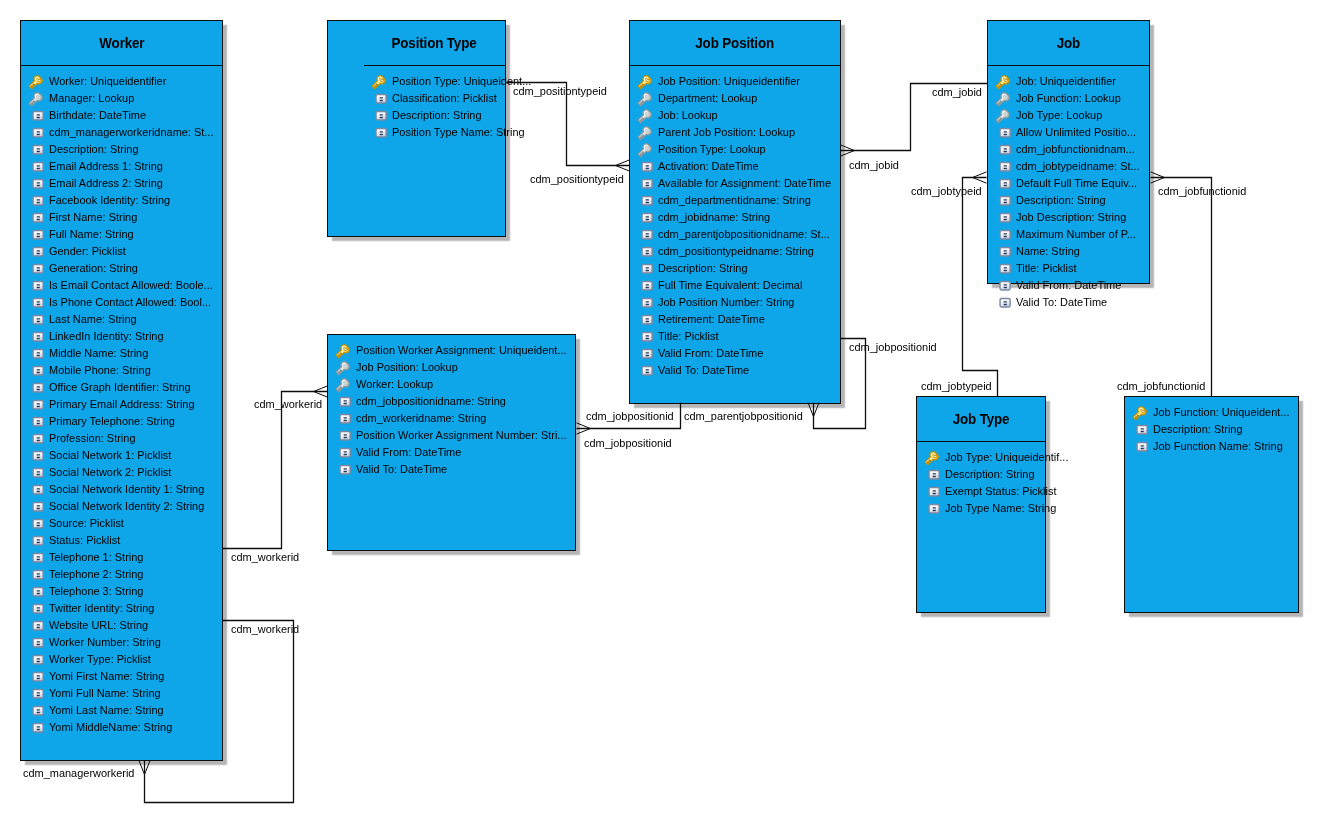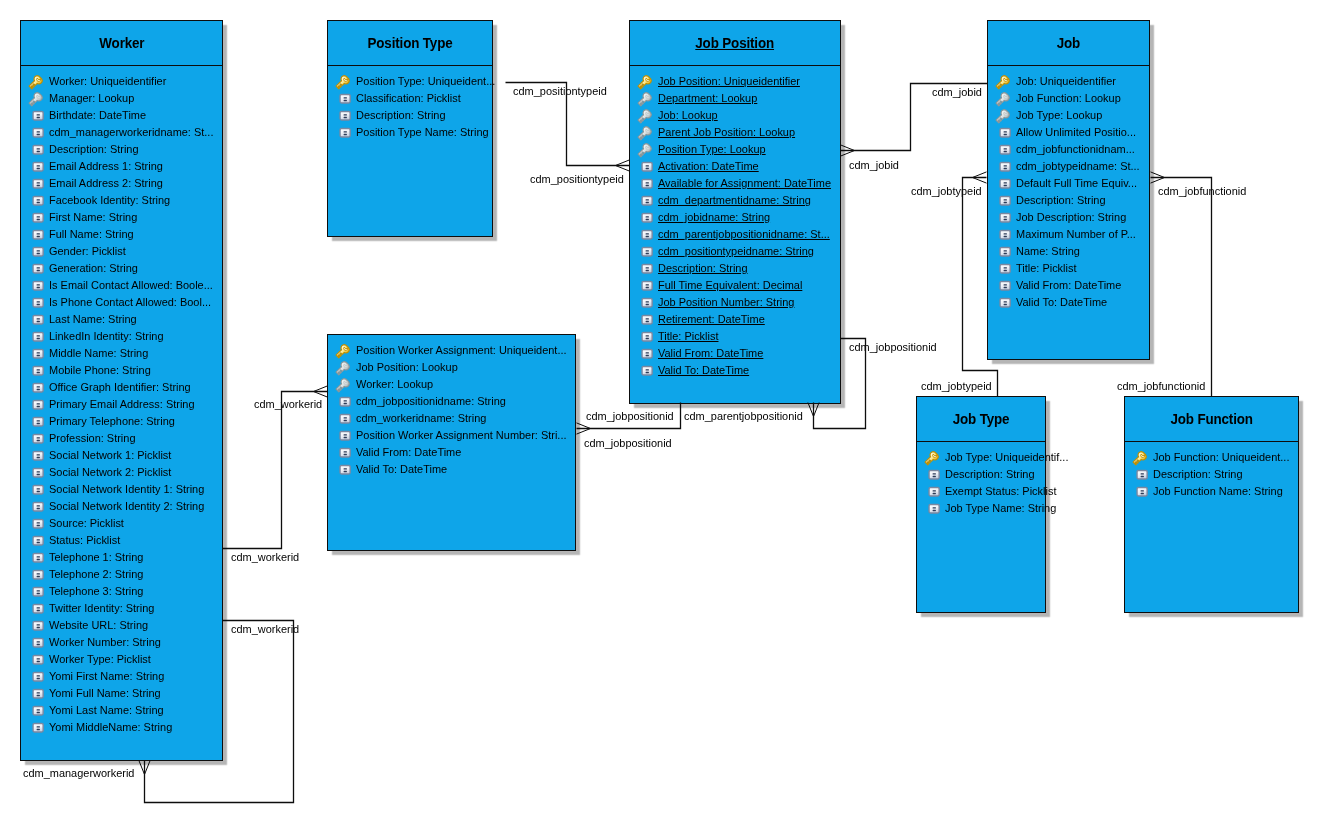--- a/index.html
+++ b/index.html
@@ -468,21 +468,21 @@
             <g>
               <rect x="5.05" y="3.45" width="10.1" height="8.5" rx="1.4" ry="1.4" fill="url(#ab)" stroke="#7a88a1" stroke-width="1.4"></rect>
               <rect x="8.6" y="6.2" width="3.3" height="1.35" rx="0.4" fill="#2c3c58"></rect>
               <rect x="8.6" y="8.8" width="3.3" height="1.35" rx="0.4" fill="#2c3c58"></rect>
             </g>
           </svg>
           <span class="attr-label">Yomi MiddleName: String</span>
         </div>
     </div>
   </div>
-  <div class="entity" id="position-type" style="left: 327px; top: 20px; width: 166px; height: 217px;">
+  <div class="entity" id="position-type" style="left: 327px; top: 20px; width: 179px; height: 217px; padding-left: 36px;">
     <div class="entity-header">
       <span class="entity-title">Position Type</span>
     </div>
     <div class="attr-list">
     <div class="attr-row">
           <svg class="attr-icon" viewBox="0 0 16 16">
             <g transform="translate(-0.3 0.3) rotate(-45 8 8) scale(1.2) translate(-1.35 -1.35)">
               <path d="M11.45 4.35 L12.85 5.0 L13.55 6.4 L13.55 9.6 L12.85 11.0 L11.45 11.65 L10.35 11.65 L8.95 11.0 L8.25 9.6 L5.95 9.6 L5.95 7.8 L4.85 7.8 L4.85 9.6 L3.75 9.6 L3.75 7.8 L2.65 7.8 L2.65 9.6 L1.85 9.6 L1.85 6.4 L8.25 6.4 L8.95 5.0 L10.35 4.35 Z" fill="url(#pk)" stroke="#c08f00" stroke-width="0.95" stroke-linejoin="round"></path>
               <path d="M11.35 6.45 a1.65 1.65 0 1 0 1.55 2.4 L11.15 8.5 Z" fill="#fffef4" stroke="#c08f00" stroke-width="0.75" stroke-linejoin="round"></path>
             </g>
@@ -514,21 +514,21 @@
             <g>
               <rect x="5.05" y="3.45" width="10.1" height="8.5" rx="1.4" ry="1.4" fill="url(#ab)" stroke="#7a88a1" stroke-width="1.4"></rect>
               <rect x="8.6" y="6.2" width="3.3" height="1.35" rx="0.4" fill="#2c3c58"></rect>
               <rect x="8.6" y="8.8" width="3.3" height="1.35" rx="0.4" fill="#2c3c58"></rect>
             </g>
           </svg>
           <span class="attr-label">Position Type Name: String</span>
         </div>
     </div>
   </div>
-  <div class="entity" id="job-position" style="left: 629px; top: 20px; width: 212px; height: 384px; text-decoration: underline;">
+  <div class="entity" id="job-position" style="left: 629px; top: 20px; width: 212px; height: 384px;">
     <div class="entity-header">
       <span class="entity-title">Job Position</span>
     </div>
     <div class="attr-list">
     <div class="attr-row">
           <svg class="attr-icon" viewBox="0 0 16 16">
             <g transform="translate(-0.3 0.3) rotate(-45 8 8) scale(1.2) translate(-1.35 -1.35)">
               <path d="M11.45 4.35 L12.85 5.0 L13.55 6.4 L13.55 9.6 L12.85 11.0 L11.45 11.65 L10.35 11.65 L8.95 11.0 L8.25 9.6 L5.95 9.6 L5.95 7.8 L4.85 7.8 L4.85 9.6 L3.75 9.6 L3.75 7.8 L2.65 7.8 L2.65 9.6 L1.85 9.6 L1.85 6.4 L8.25 6.4 L8.95 5.0 L10.35 4.35 Z" fill="url(#pk)" stroke="#c08f00" stroke-width="0.95" stroke-linejoin="round"></path>
               <path d="M11.35 6.45 a1.65 1.65 0 1 0 1.55 2.4 L11.15 8.5 Z" fill="#fffef4" stroke="#c08f00" stroke-width="0.75" stroke-linejoin="round"></path>
             </g>
@@ -696,21 +696,21 @@
             <g>
               <rect x="5.05" y="3.45" width="10.1" height="8.5" rx="1.4" ry="1.4" fill="url(#ab)" stroke="#7a88a1" stroke-width="1.4"></rect>
               <rect x="8.6" y="6.2" width="3.3" height="1.35" rx="0.4" fill="#2c3c58"></rect>
               <rect x="8.6" y="8.8" width="3.3" height="1.35" rx="0.4" fill="#2c3c58"></rect>
             </g>
           </svg>
           <span class="attr-label">Valid To: DateTime</span>
         </div>
     </div>
   </div>
-  <div class="entity" id="job" style="left: 987px; top: 20px; width: 163px; height: 340px;">
+  <div class="entity" id="job" style="left: 987px; top: 20px; width: 163px; height: 264px;">
     <div class="entity-header">
       <span class="entity-title">Job</span>
     </div>
     <div class="attr-list">
     <div class="attr-row">
           <svg class="attr-icon" viewBox="0 0 16 16">
             <g transform="translate(-0.3 0.3) rotate(-45 8 8) scale(1.2) translate(-1.35 -1.35)">
               <path d="M11.45 4.35 L12.85 5.0 L13.55 6.4 L13.55 9.6 L12.85 11.0 L11.45 11.65 L10.35 11.65 L8.95 11.0 L8.25 9.6 L5.95 9.6 L5.95 7.8 L4.85 7.8 L4.85 9.6 L3.75 9.6 L3.75 7.8 L2.65 7.8 L2.65 9.6 L1.85 9.6 L1.85 6.4 L8.25 6.4 L8.95 5.0 L10.35 4.35 Z" fill="url(#pk)" stroke="#c08f00" stroke-width="0.95" stroke-linejoin="round"></path>
               <path d="M11.35 6.45 a1.65 1.65 0 1 0 1.55 2.4 L11.15 8.5 Z" fill="#fffef4" stroke="#c08f00" stroke-width="0.75" stroke-linejoin="round"></path>
             </g>
@@ -968,23 +968,20 @@
               <rect x="5.05" y="3.45" width="10.1" height="8.5" rx="1.4" ry="1.4" fill="url(#ab)" stroke="#7a88a1" stroke-width="1.4"></rect>
               <rect x="8.6" y="6.2" width="3.3" height="1.35" rx="0.4" fill="#2c3c58"></rect>
               <rect x="8.6" y="8.8" width="3.3" height="1.35" rx="0.4" fill="#2c3c58"></rect>
             </g>
           </svg>
           <span class="attr-label">Job Type Name: String</span>
         </div>
     </div>
   </div>
   <div class="entity" id="job-function" style="left: 1124px; top: 396px; width: 175px; height: 217px;">
-    <div class="entity-header">
-      <span class="entity-title">Job Function</span>
-    </div>
     <div class="attr-list">
     <div class="attr-row">
           <svg class="attr-icon" viewBox="0 0 16 16">
             <g transform="translate(-0.3 0.3) rotate(-45 8 8) scale(1.2) translate(-1.35 -1.35)">
               <path d="M11.45 4.35 L12.85 5.0 L13.55 6.4 L13.55 9.6 L12.85 11.0 L11.45 11.65 L10.35 11.65 L8.95 11.0 L8.25 9.6 L5.95 9.6 L5.95 7.8 L4.85 7.8 L4.85 9.6 L3.75 9.6 L3.75 7.8 L2.65 7.8 L2.65 9.6 L1.85 9.6 L1.85 6.4 L8.25 6.4 L8.95 5.0 L10.35 4.35 Z" fill="url(#pk)" stroke="#c08f00" stroke-width="0.95" stroke-linejoin="round"></path>
               <path d="M11.35 6.45 a1.65 1.65 0 1 0 1.55 2.4 L11.15 8.5 Z" fill="#fffef4" stroke="#c08f00" stroke-width="0.75" stroke-linejoin="round"></path>
             </g>
           </svg>
           <span class="attr-label">Job Function: Uniqueident...</span>
         </div>

